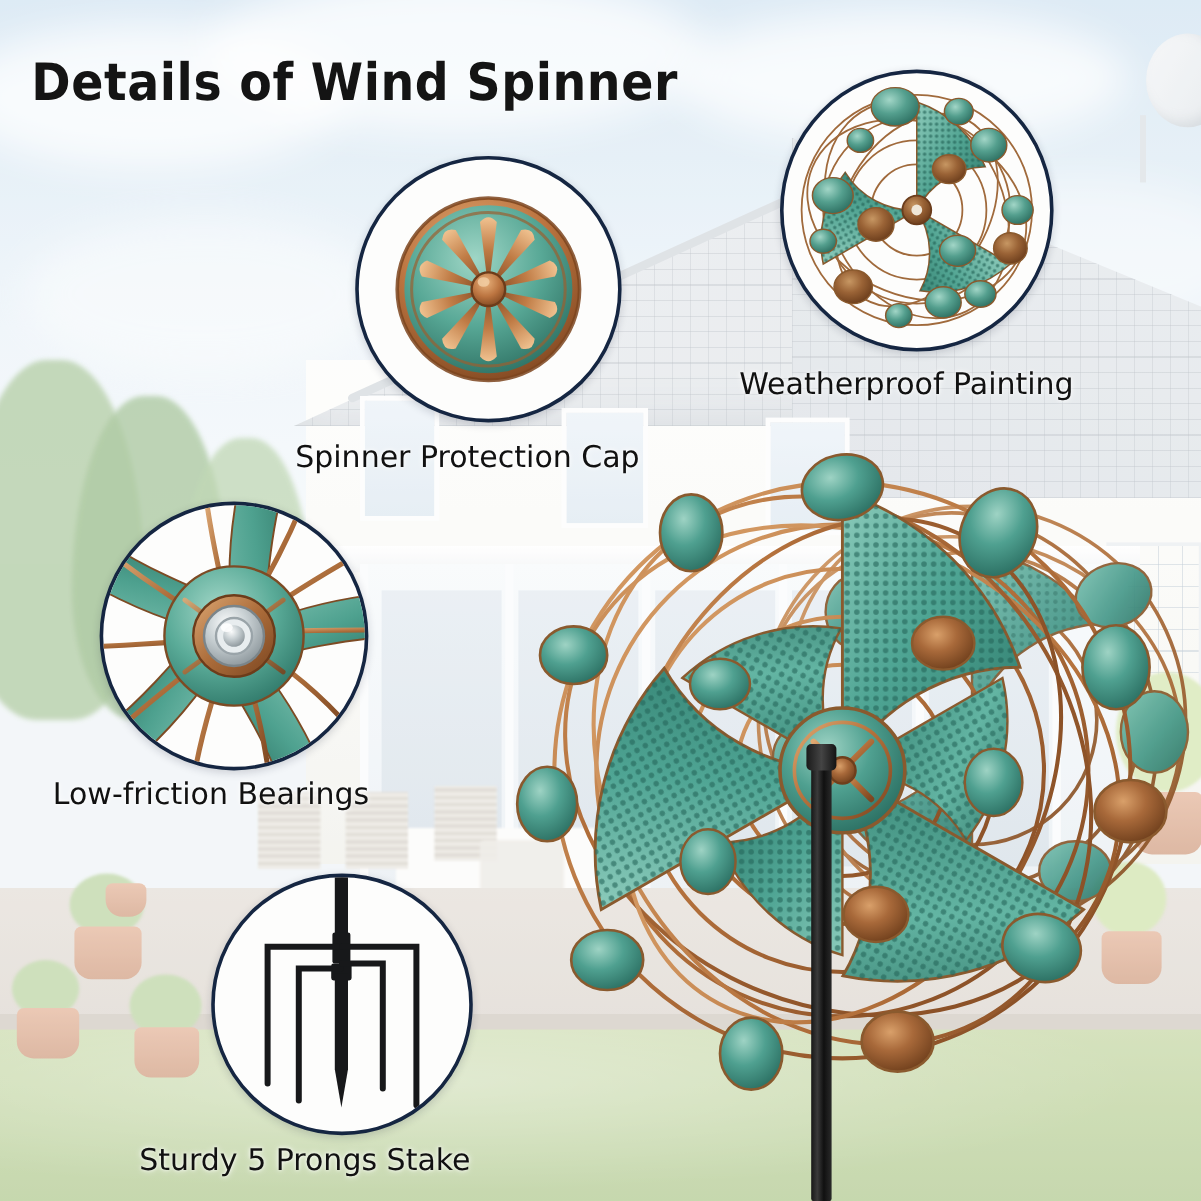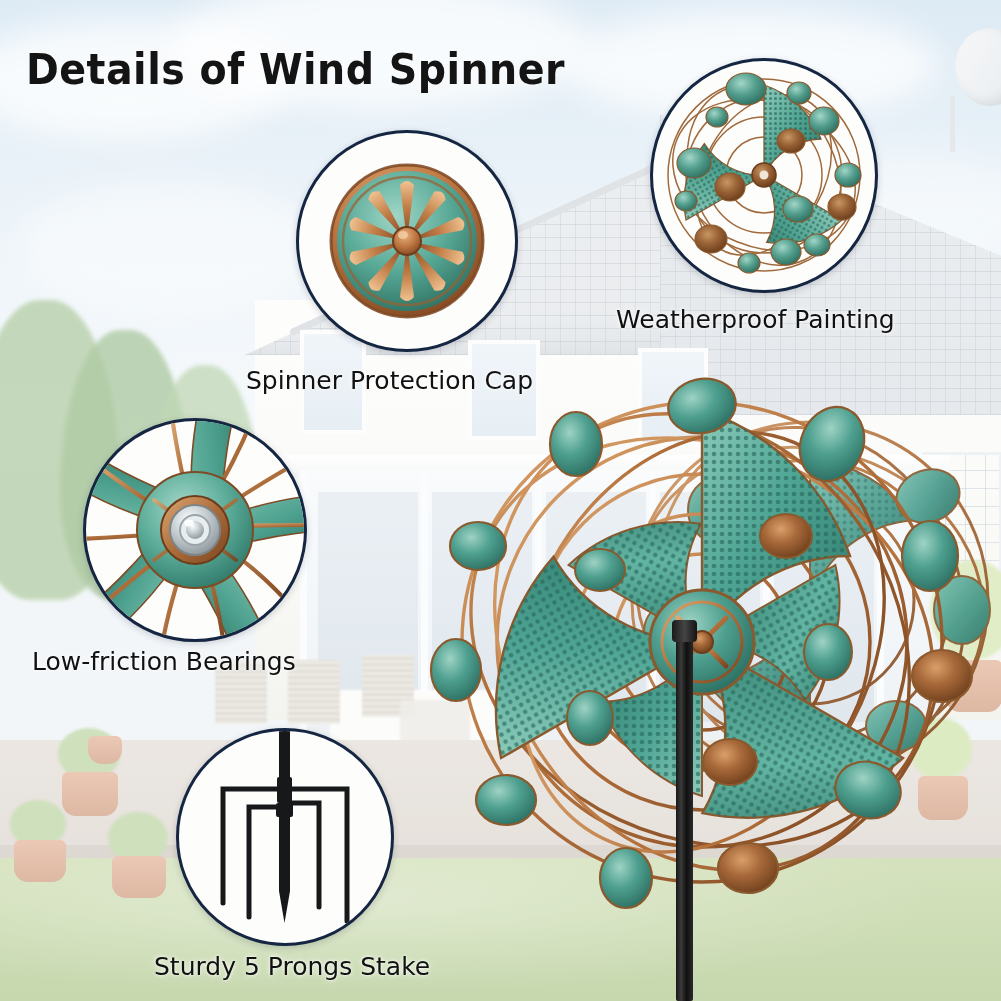--- a/index.html
+++ b/index.html
@@ -610,21 +610,21 @@
         <line x1="109" y1="109" x2="68" y2="79"></line>
       </g>
 
       <circle cx="109" cy="109" r="34" fill="url(#copC)" stroke="#6d3c1a" stroke-width="2"></circle>
       <circle cx="109" cy="109" r="25" fill="url(#steel)" stroke="#7b858a" stroke-width="2"></circle>
       <circle cx="109" cy="109" r="15" fill="#e8edef" stroke="#9aa4a9" stroke-width="2"></circle>
       <circle cx="109" cy="109" r="9" fill="url(#steel)"></circle>
       <ellipse cx="103" cy="102" rx="5" ry="3.6" fill="#ffffff" opacity=".85"></ellipse>
     </svg>
   </div>
-  <div class="callout-label" style="left:32px;top:647px;">Low-friction Bearings</div>
+  <div class="callout-label" style="left:44px;top:647px;">Low-friction Bearings</div>
 
   <div class="callout" style="left:176px;top:728px;width:212px;height:212px;">
     <svg width="212" height="212" viewBox="0 0 212 212">
       <g stroke="#17181a" fill="none" stroke-linecap="round">
 
         <rect x="100" y="-20" width="11" height="70" fill="#17181a" stroke="none"></rect>
 
         <rect x="98" y="46" width="15" height="26" rx="2" fill="#17181a" stroke="none"></rect>
         <rect x="97" y="72" width="17" height="14" rx="2" fill="#17181a" stroke="none"></rect>
 
@@ -633,15 +633,15 @@
         <path d="M105 58 L44 58 L44 172" stroke-width="5"></path>
 
         <path d="M105 76 L70 76 L70 186" stroke-width="5"></path>
 
         <path d="M106 72 L140 72 L140 176" stroke-width="5"></path>
 
         <path d="M106 58 L168 58 L168 190" stroke-width="5"></path>
       </g>
     </svg>
   </div>
-  <div class="callout-label" style="left:116px;top:952px;margin-left:38px;">Sturdy 5 Prongs Stake</div>
+  <div class="callout-label" style="left:116px;top:952px;">Sturdy 5 Prongs Stake</div>
 
 </div>
 
 </body></html>

